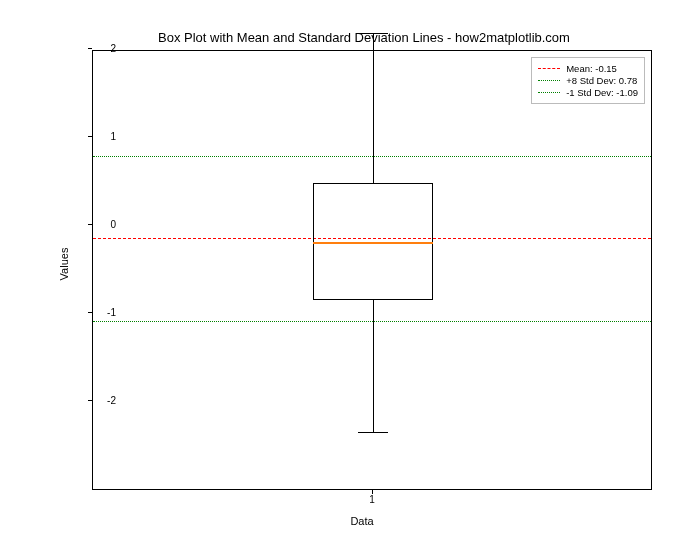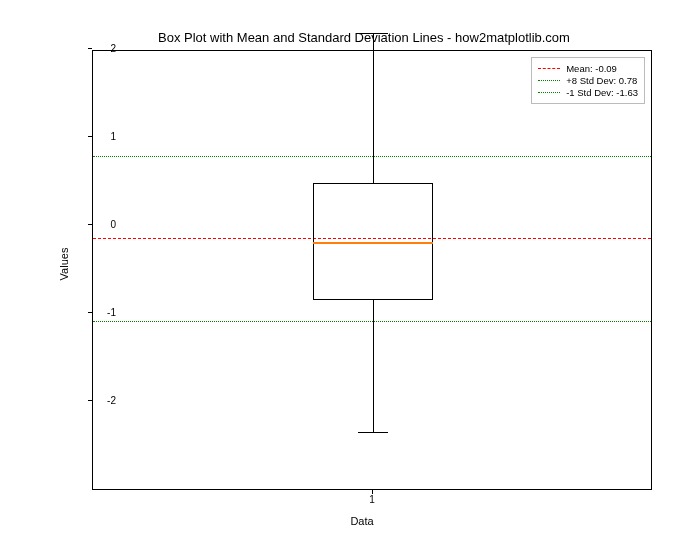--- a/index.html
+++ b/index.html
@@ -178,25 +178,25 @@
 
     <div class="whisker" style="left:280px;top:-18px;height:150px"></div>
     <div class="cap" style="left:265px;width:30px;top:-18px"></div>
 
     <div class="whisker" style="left:280px;top:249px;height:132px"></div>
     <div class="cap" style="left:265px;width:30px;top:381px"></div>
 
     <div class="legend">
       <div class="legend-row">
         <span class="legend-swatch mean"></span>
-        <span>Mean: -0.09</span>
+        <span>Mean: -0.15</span>
       </div>
       <div class="legend-row">
         <span class="legend-swatch std"></span>
         <span>+8 Std Dev: 0.78</span>
       </div>
       <div class="legend-row">
         <span class="legend-swatch std"></span>
-        <span>-1 Std Dev: -1.63</span>
+        <span>-1 Std Dev: -1.09</span>
       </div>
     </div>
   </div>
 </div>
 
 </body></html>

